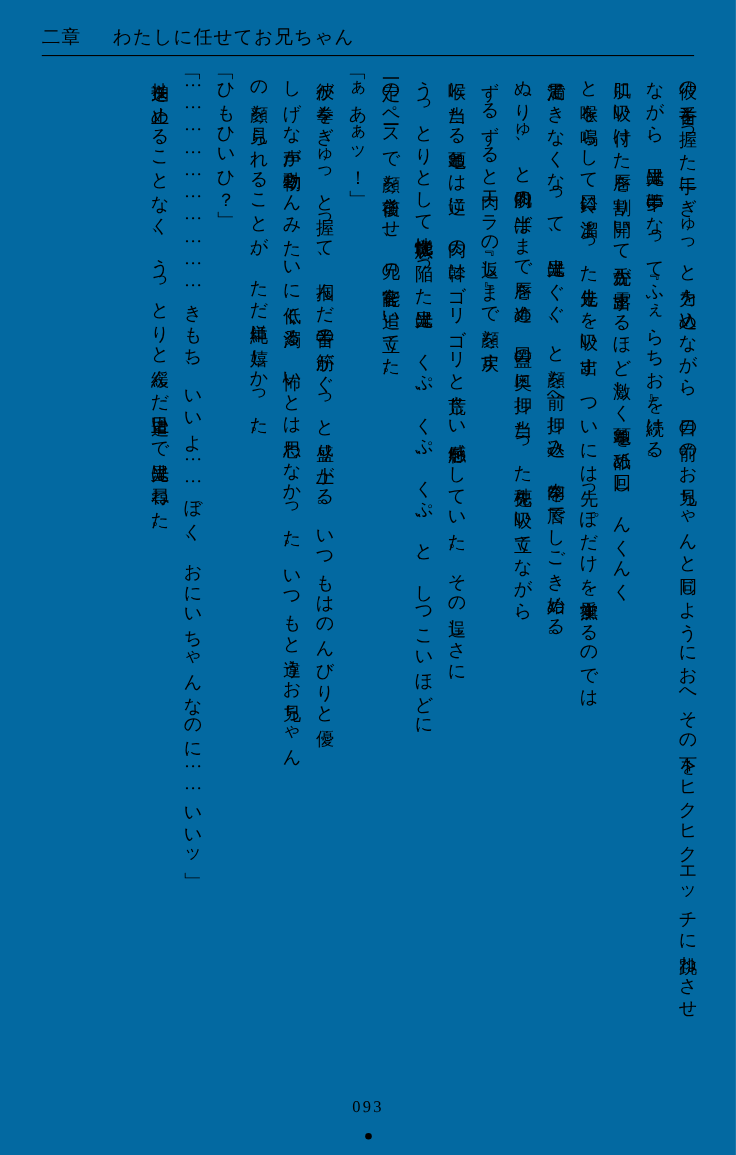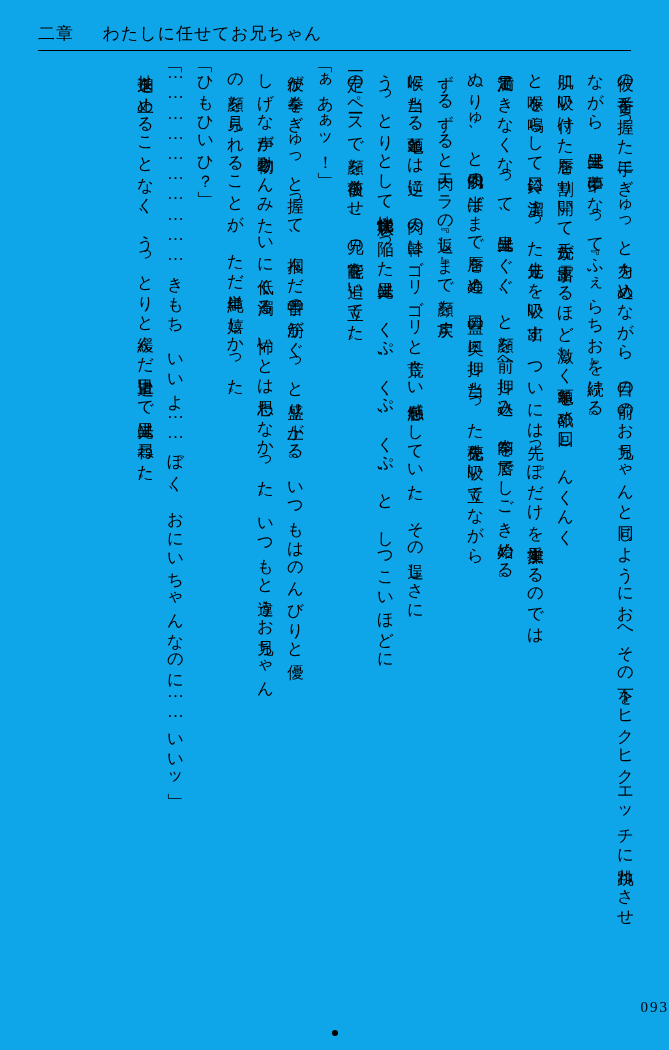--- a/index.html
+++ b/index.html
@@ -14,21 +14,21 @@
     font-family: "Liberation Serif", "DejaVu Serif", serif;
     color: #000000;
     position: relative;
   }
 
   .page {
     position: absolute;
     inset: 0;
     width: 669px;
     height: 1050px;
-    background: #0ea5e9;
+    background: #0369a1;
   }
 
   
   .header {
     position: absolute;
     top: 22px;
     left: 38px;
     right: 38px;
     height: 32px;
   }
@@ -73,21 +73,21 @@
     overflow: visible;
     font-family: "Liberation Serif", "DejaVu Serif", serif;
   }
 
   
   .footer {
     position: absolute;
     bottom: 34px;
     left: 0;
     right: 0;
-    text-align: right;
+    text-align: center;
   }
   .page-number {
     font-size: 15px;
     letter-spacing: 2px;
     font-family: "Liberation Serif", "DejaVu Serif", serif;
   }
   .footer-dot {
     position: absolute;
     bottom: 14px;
     left: 50%;

